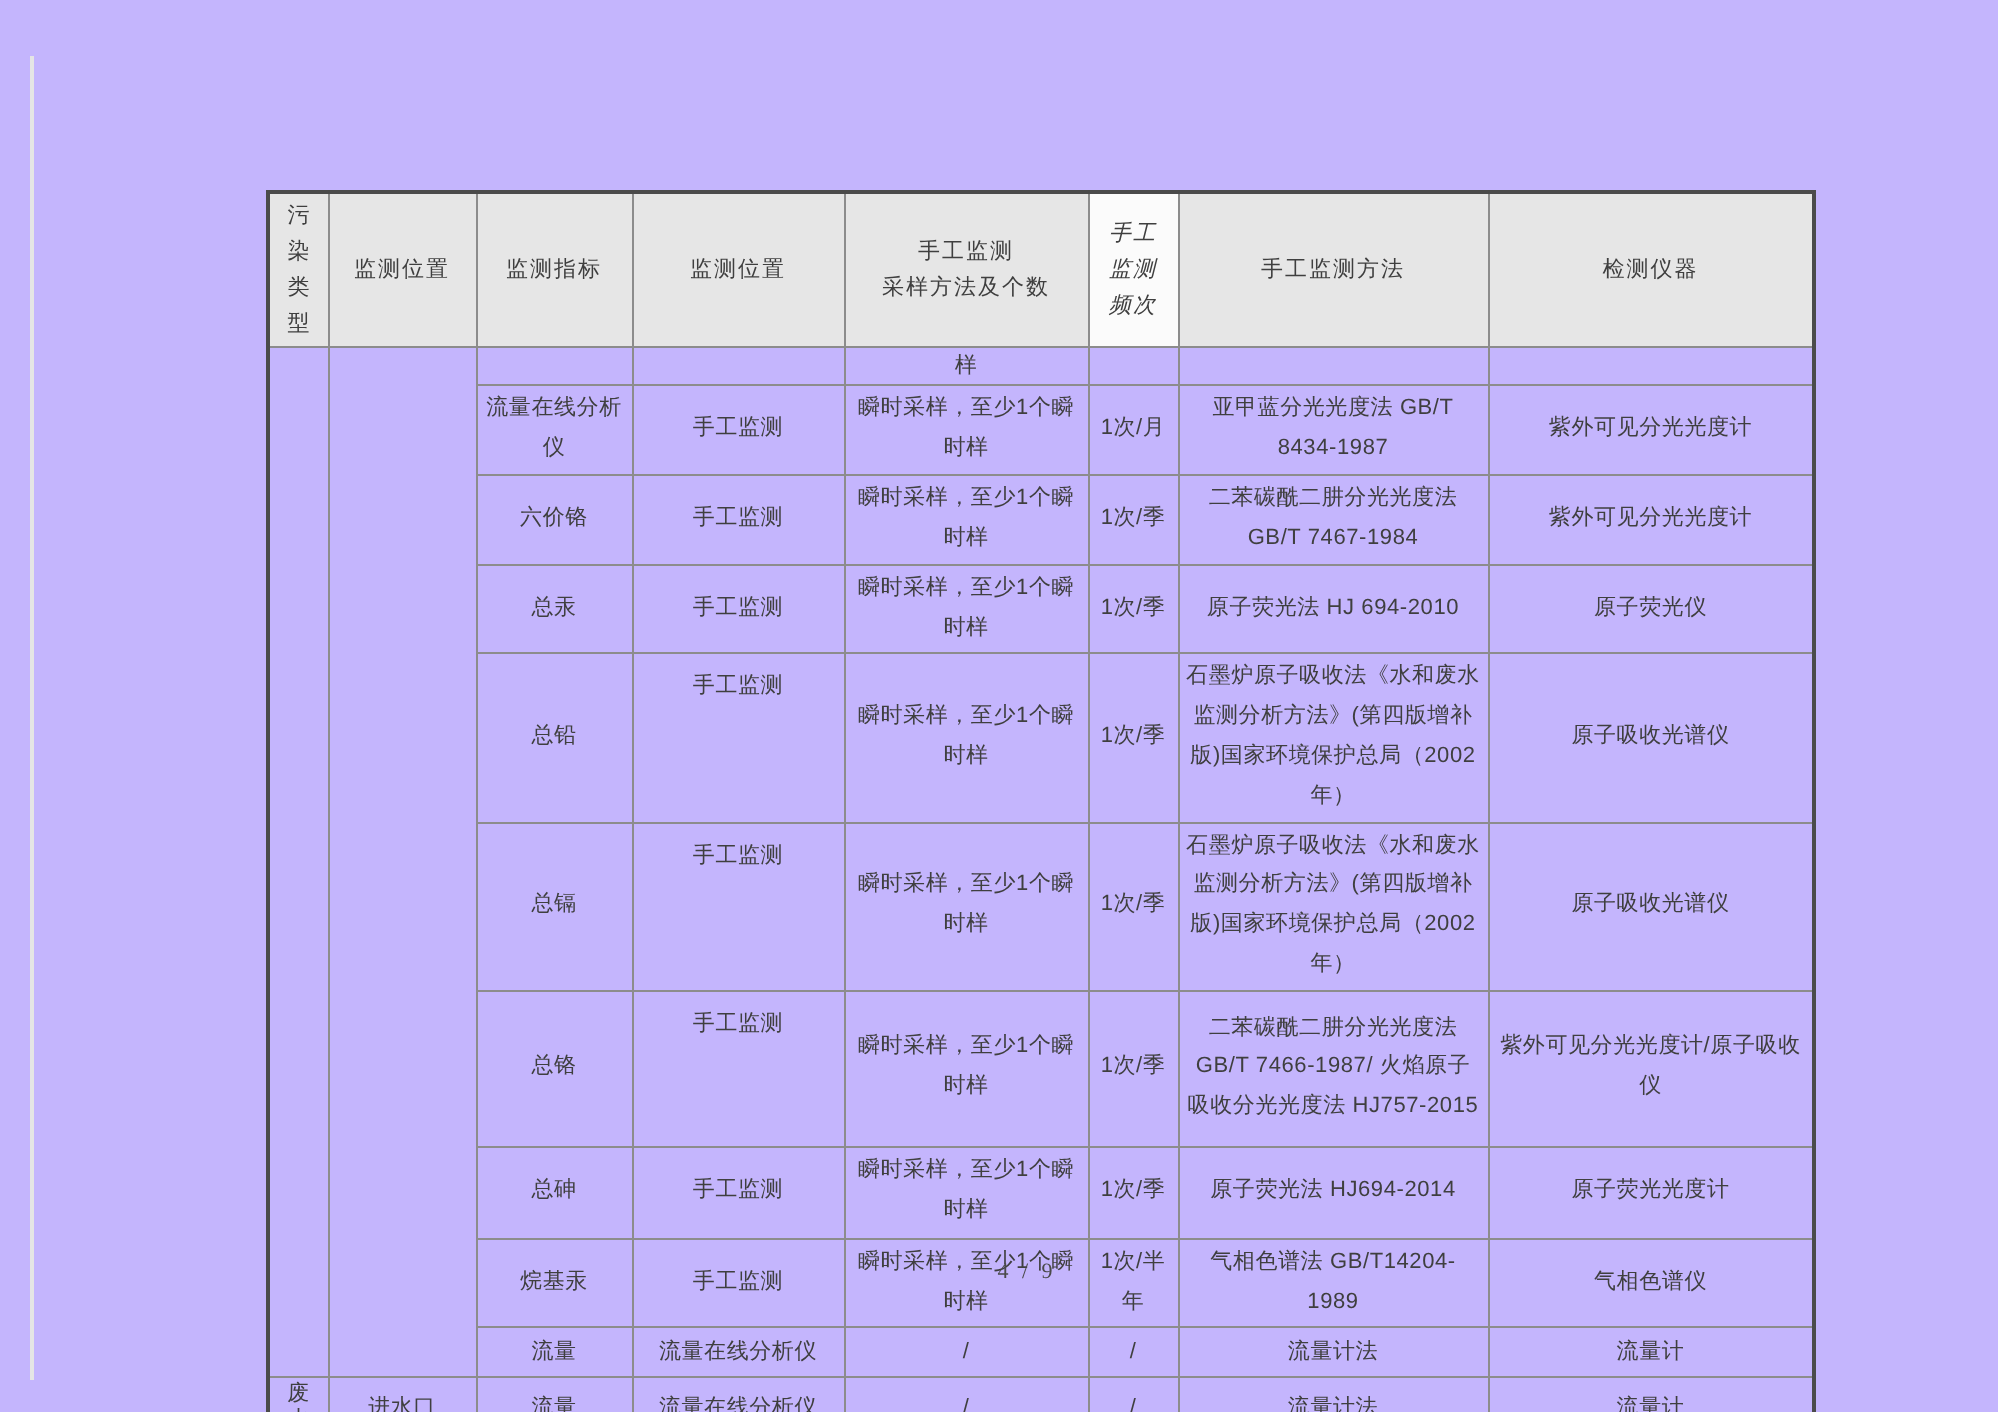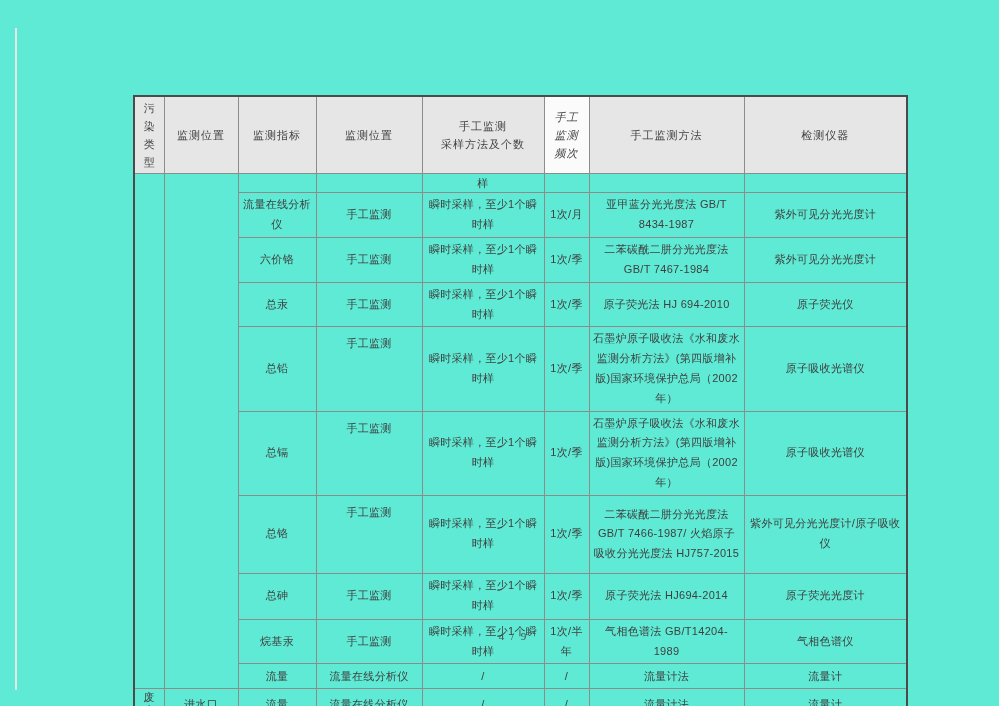--- a/index.html
+++ b/index.html
@@ -4,21 +4,21 @@
 <style>
   html,body{margin:0;padding:0;}
   body{
     width:999px;height:706px;
     background:#ffffff;
     font-family:"Liberation Sans","DejaVu Sans",sans-serif;
     color:#3d3d3d;
     position:relative;
     overflow:hidden;
   }
-  .page{position:absolute;inset:0;background:#5eead4;}
+  .page{position:absolute;inset:0;background:#c4b5fd;}
   
   .scan-line{
     position:absolute;left:15px;top:28px;width:2px;height:662px;
     background:linear-gradient(#e9e9e9,#e2e2e2 40%,#ecemethod 70%,#e6e6e6);
     background-color:#e5e5e5;
   }
   table.monitor{
     position:absolute;left:133px;top:95px;
     width:773px;
     border-collapse:collapse;

